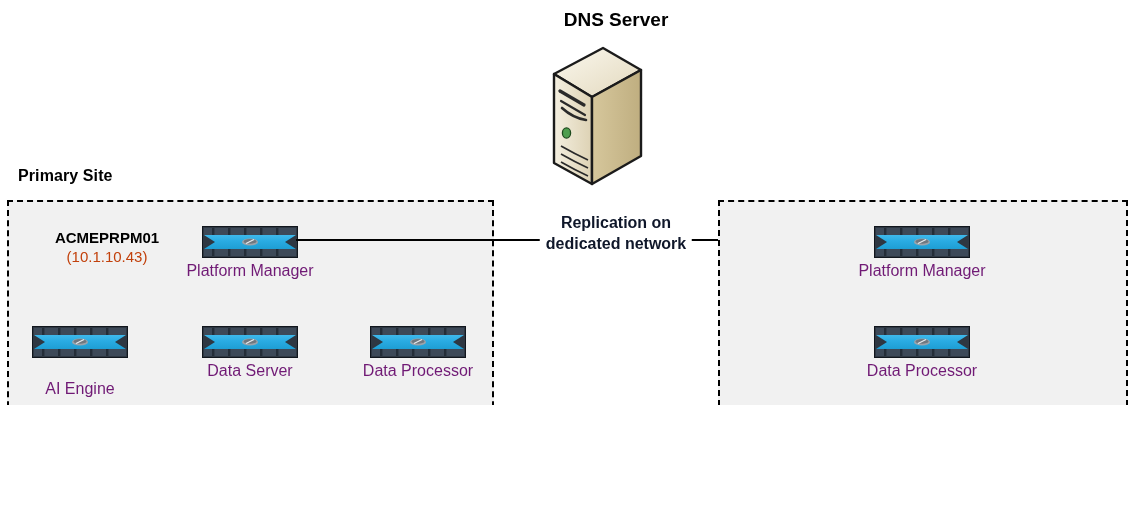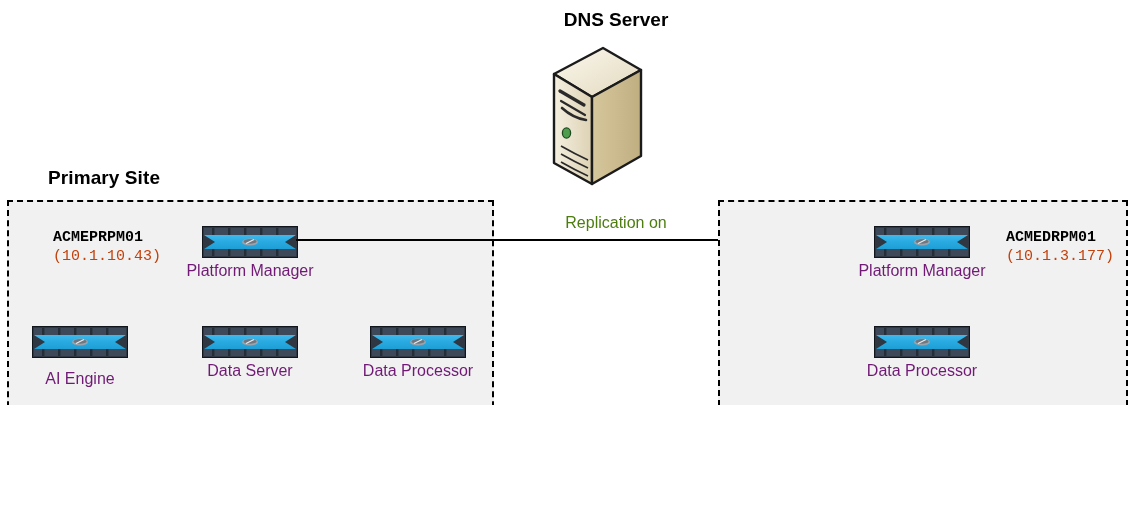--- a/index.html
+++ b/index.html
@@ -24,26 +24,25 @@
     position: absolute;
     background: #f1f1f1;
     border: 2px dashed #000000;
     box-sizing: border-box;
   }
   #primary-site-box { left: 7px;   top: 200px; width: 487px; height: 318px; }
   #secondary-site-box { left: 718px; top: 200px; width: 410px; height: 316px; }
 
   .site-title {
     position: absolute;
-    font-size: 19px;
+    font-size: 16px;
     font-weight: bold;
     color: #000000;
     white-space: nowrap;
     letter-spacing: 0.1px;
-    margin-left: 30px;
   }
   #primary-site-title   { left: 18px;  top: 167px; }
   #secondary-site-title { left: 726px; top: 167px; }
 
   
   .device {
     position: absolute;
     width: 96px;
     height: 32px;
   }
@@ -54,25 +53,24 @@
     font-size: 16px;
     color: #701a75;
     white-space: nowrap;
     text-align: center;
     transform: translateX(-50%);
   }
 
   
   .host-callout {
     position: absolute;
-    text-align: left;
+    text-align: center;
     white-space: nowrap;
     transform: translateX(-50%);
     line-height: 1.28;
-    font-family: Liberation Mono, monospace;
   }
   .host-name {
     font-size: 15px;
     font-weight: bold;
     color: #000000;
     display: block;
   }
   .host-ip {
     font-size: 15px;
     color: #c2410c;
@@ -110,25 +108,26 @@
   }
   #replication-connector svg { display: block; width: 600px; height: 36px; }
 
   #replication-label {
     position: absolute;
     left: 616px;
     top: 212px;
     transform: translateX(-50%);
     text-align: center;
     font-size: 16px;
-    color: #4d7c0f;
+    color: #0f172a;
     line-height: 1.32;
     white-space: nowrap;
     background: #ffffff;
     padding: 0 6px;
+    font-weight: bold;
   }
   #replication-label span { display: block; }
 
   
   #agents-stack { position: absolute; left: 137px; top: 415px; width: 120px; height: 65px; }
   #agents-stack .device { position: absolute; }
 </style>
 </head>
 <body>
 
@@ -216,21 +215,21 @@
         <use href="#applianceGlyph"></use>
       </svg>
   </div>
   <div class="device-label" style="left:250px; top:262px;">Platform Manager</div>
 
   <div class="device" style="left:32px; top:326px;">
     <svg viewBox="0 0 96 32">
         <use href="#applianceGlyph"></use>
       </svg>
   </div>
-  <div class="device-label" style="left:80px; top:370px;">AI Engine</div>
+  <div class="device-label" style="left:80px; top:380px;">AI Engine</div>
 
   <div class="device" style="left:202px; top:326px;">
     <svg viewBox="0 0 96 32">
         <use href="#applianceGlyph"></use>
       </svg>
   </div>
   <div class="device-label" style="left:250px; top:362px;">Data Server</div>
 
   <div class="device" style="left:370px; top:326px;">
     <svg viewBox="0 0 96 32">
@@ -260,35 +259,32 @@
 
   <div id="replication-connector">
     <svg viewBox="0 0 600 36">
       <line x1="0" y1="18" x2="576" y2="18" stroke="#000000" stroke-width="2"></line>
       <polygon points="576,10 596,18 576,26" fill="#000000"></polygon>
     </svg>
   </div>
 
   <div id="replication-label">
     <span>Replication on</span>
+    <span>dedicated network</span>
   </div>
 
   <div id="secondary-site-box" class="site-box"></div>
 
   <div class="device" style="left:874px; top:226px;">
     <svg viewBox="0 0 96 32">
         <use href="#applianceGlyph"></use>
       </svg>
   </div>
   <div class="device-label" style="left:922px; top:262px;">Platform Manager</div>
 
-  <div class="host-callout" style="left:1060px; top:228px;">
-    <span class="host-name">ACMEDRPM01</span>
-    <span class="host-ip">(10.1.3.177)</span>
-  </div>
 
   <div class="device" style="left:874px; top:326px;">
     <svg viewBox="0 0 96 32">
         <use href="#applianceGlyph"></use>
       </svg>
   </div>
   <div class="device-label" style="left:922px; top:362px;">Data Processor</div>
 
 </div>
 

